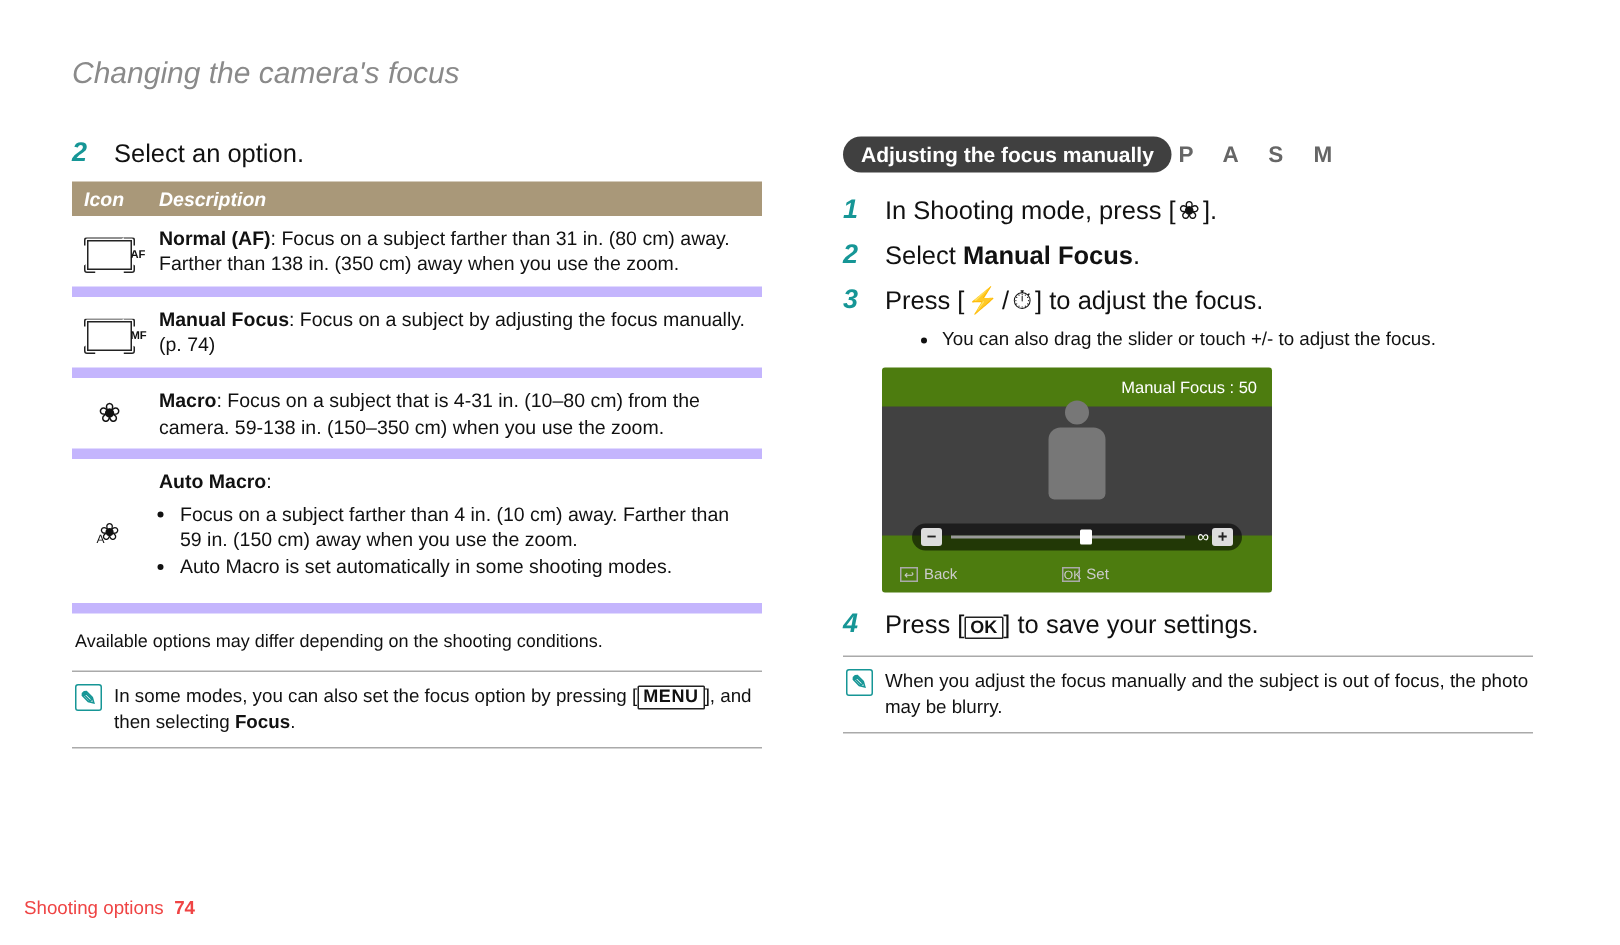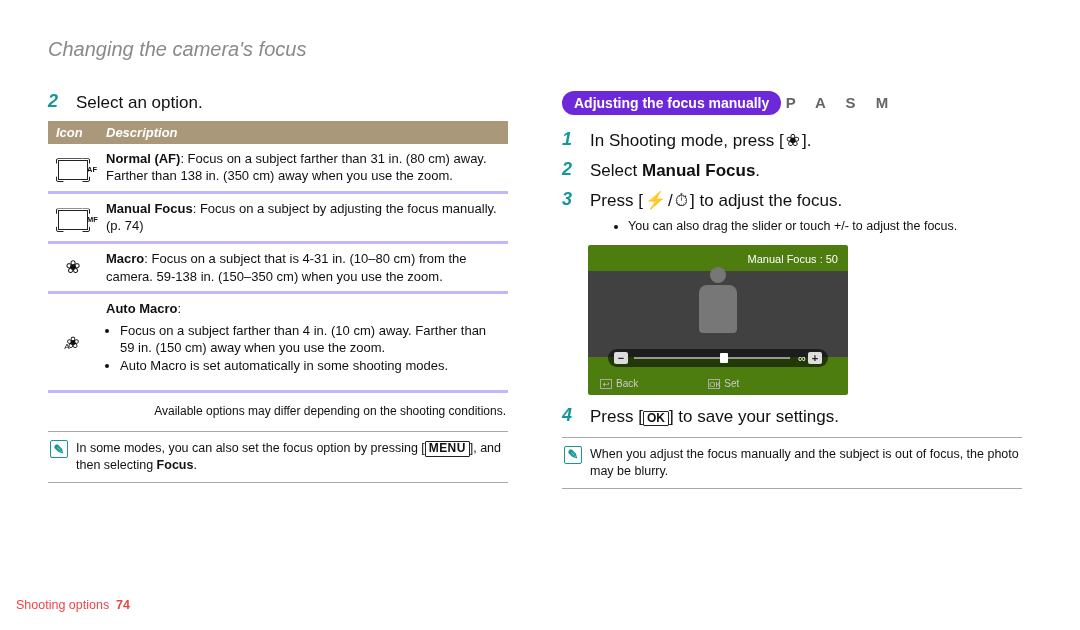--- a/index.html
+++ b/index.html
@@ -8,29 +8,29 @@
   .title { font-style:italic; color:#8a8a8a; font-size:20px; margin-bottom:30px; }
   .cols { display:flex; gap:54px; }
   .left { width:460px; }
   .right { width:460px; }
   .step { display:flex; align-items:flex-start; gap:10px; margin-bottom:6px; }
   .step-num { font-size:18px; color:#169696; font-style:italic; font-weight:600; width:18px; }
   .step-text { font-size:17px; line-height:1.4; }
   table { border-collapse:collapse; width:100%; margin-top:4px; }
   th { background:#a99879; color:#fff; font-weight:700; font-style:italic; text-align:left; padding:4px 8px; font-size:13px; }
   th.iconh { width:50px; }
-  td { border-bottom:3px solid #c4b5fd; padding:6px 8px; font-size:13px; vertical-align:top; line-height:1.35; }
+  td { border-bottom:7px solid #c4b5fd; padding:6px 8px; font-size:13px; vertical-align:top; line-height:1.35; }
   td.iconc { text-align:center; vertical-align:middle; font-size:18px; padding:0; }
-  .note { font-size:12px; margin:10px 2px 12px 2px; line-height:1.35;text-align:right; }
+  .note { font-size:12px; margin:10px 2px 12px 2px; line-height:1.35; }
   .tipbox { display:flex; align-items:flex-start; gap:8px; border-top:1px solid #aaa; border-bottom:1px solid #aaa; padding:8px 2px; font-size:12.5px; line-height:1.35; }
   .tipicon { width:18px; height:18px; border:1.5px solid #169696; color:#169696; display:flex; align-items:center; justify-content:center; font-weight:700; font-size:13px; flex:0 0 18px; border-radius:2px; }
   .glyph { display:inline-block; padding:0 2px; }
   .btn-box { display:inline-block; border:1.3px solid #222; padding:0 3px; font-size:12px; line-height:1.1; font-weight:700; border-radius:1px; }
   .menu-btn { letter-spacing:.4px; }
-  .sec-pill { background:#6d28d9; color:#fff; display:inline-block; padding:4px 12px; border-radius:12px; font-size:14px; font-weight:600; }
+  .sec-pill { background:#404040; color:#fff; display:inline-block; padding:4px 12px; border-radius:12px; font-size:14px; font-weight:600; }
   .pasm { display:inline-block; letter-spacing:8px; font-weight:700; color:#666; font-size:15px; }
   .sub { font-size:12.5px; line-height:1.35; margin:4px 0 10px 26px; }
   .sub li { margin-left:0; list-style:disc; }
   .screen { width:260px; height:150px; background:#4d7c0f; border-radius:2px; margin:2px 0 10px 26px; color:#ddd; font-size:11px; position:relative; overflow:hidden; }
   .screen .topbar { position:absolute; top:8px; right:10px; color:#fff; }
   .silhouette { position:absolute; left:0; right:0; top:26px; bottom:38px; background:#414141; }
   .sil-figure { position:absolute; left:50%; transform:translateX(-50%); bottom:0; width:60px; height:90px; }
   .sil-figure .head { width:16px; height:16px; border-radius:50%; background:#777; margin:0 auto; }
   .sil-figure .body { width:38px; height:48px; background:#777; margin:2px auto 0; border-radius:8px 8px 4px 4px; }
   .slider-bar { position:absolute; bottom:28px; left:20px; right:20px; height:18px; background:rgba(0,0,0,.55); border-radius:9px; display:flex; align-items:center; padding:0 6px; }

